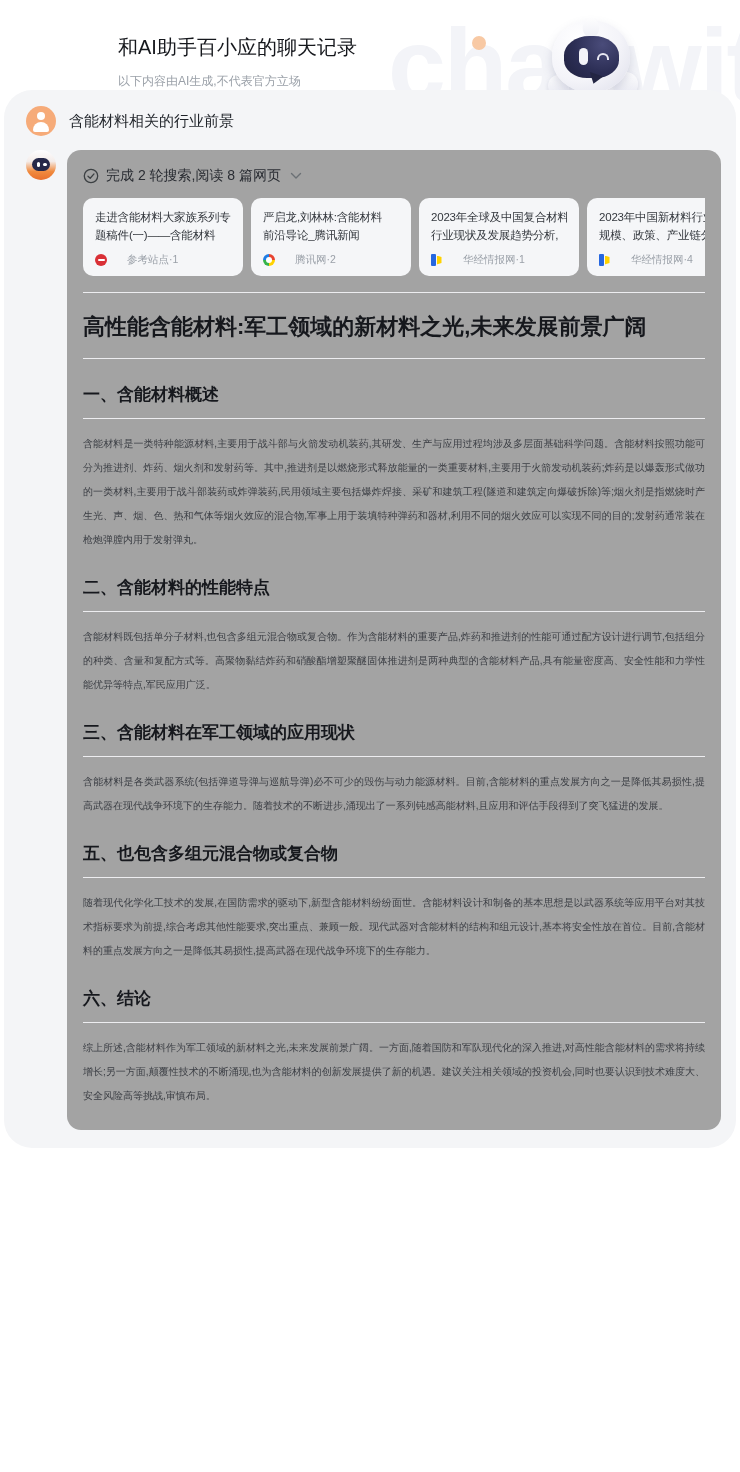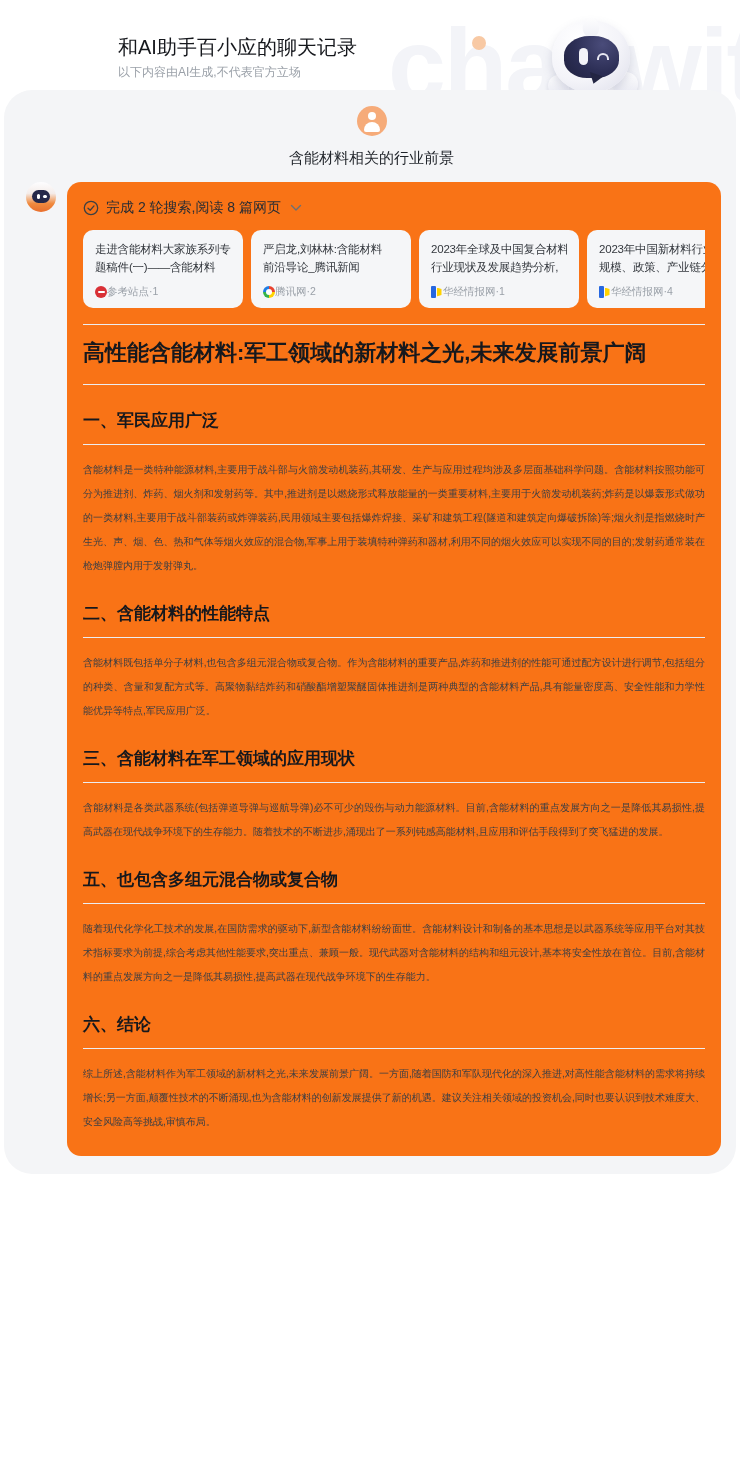--- a/index.html
+++ b/index.html
@@ -17,21 +17,21 @@
     font-size:104px; font-weight:800; letter-spacing:-2px;
     color:#f3f4f8; white-space:nowrap; z-index:0; user-select:none;
   }
   .watermark-dot {
     position:absolute; top:36px; left:472px; width:14px; height:14px;
     border-radius:50%; background:#f8c9a4; z-index:1;
   }
   .header { position:relative; height:90px; z-index:2; }
   .header-text { position:absolute; left:118px; top:34px; }
   .header-title { font-size:20px; font-weight:400; color:#16181d; }
-  .header-sub { margin-top:3px; font-size:12px; color:#9aa0a8; }
+  .header-sub { margin-top:12px; font-size:12px; color:#9aa0a8; }
   
   .mascot { position:absolute; right:106px; top:14px; width:84px; height:82px; z-index:3; }
   .mascot .ear { position:absolute; bottom:0; width:21px; height:21px; border-radius:50%;
     background:linear-gradient(180deg,#ffffff,#e7e8f1); box-shadow:0 2px 4px rgba(120,125,160,.25); }
   .mascot .ear.l { left:-2px; } .mascot .ear.r { right:-4px; width:24px; height:24px; }
   .mascot .head { position:absolute; left:2px; top:6px; width:78px; height:72px;
     background:radial-gradient(circle at 35% 28%,#ffffff 0%,#f4f4f9 55%,#dcdde9 100%);
     border-radius:50% 50% 47% 47%; box-shadow:0 5px 10px rgba(110,115,150,.25); }
   .mascot .tip { position:absolute; left:50%; top:-1px; width:18px; height:18px;
     transform:translateX(-50%) rotate(45deg); border-radius:4px 60% 4px 60%;
@@ -45,53 +45,53 @@
   .mascot .eye-l { position:absolute; left:15px; top:12px; width:9px; height:17px;
     border-radius:5px; background:#f3f3f8; }
   .mascot .eye-r { position:absolute; left:33px; top:17px; width:12px; height:7px;
     border:2.5px solid #e9e9f2; border-bottom:none; border-radius:10px 10px 0 0; }
   
   .chat-card {
     position:relative; z-index:2;
     margin:0 4px; background:#f4f5f7; border-radius:28px;
     padding:16px 0 18px 0;
   }
-  .user-row { display:flex; align-items:center; gap:13px; padding:0 19px 0 22px;flex-direction:column; }
+  .user-row { display:flex; align-items:center; gap:13px; padding:0 19px 0 22px; }
   .avatar-user { width:30px; height:30px; border-radius:50%; background:#f6ab79; position:relative; flex:0 0 auto; }
   .avatar-user .p-head { position:absolute; left:11px; top:6px; width:8px; height:8px; border-radius:50%; background:#fff; }
   .avatar-user .p-body { position:absolute; left:7px; top:16px; width:16px; height:10px; border-radius:8px 8px 2px 2px; background:#fff; }
   .question { font-size:15px; font-weight:500; color:#1f2329; }
   .ai-row { display:flex; align-items:flex-start; gap:11px; padding:14px 19px 0 22px; }
   .avatar-ai { width:30px; height:30px; border-radius:50%; flex:0 0 auto; position:relative; overflow:hidden;
     background:linear-gradient(180deg,#fdfdff 0%,#f4ece9 38%,#f08a3e 72%,#e96f2d 100%); }
   .avatar-ai .face { position:absolute; left:6px; top:8px; width:18px; height:13px; border-radius:7px;
     background:#262849; }
   .avatar-ai .e1 { position:absolute; left:11px; top:12px; width:3px; height:5px; border-radius:2px; background:#fff; }
   .avatar-ai .e2 { position:absolute; left:17px; top:13px; width:4px; height:3px; border-radius:2px; background:#fff; }
   
-  .response-card { background:#f97316; border-radius:14px; padding:15px 16px 22px 16px; width:654px; }
+  .response-card { background:#a3a3a3; border-radius:14px; padding:15px 16px 22px 16px; width:654px; }
   .search-status { display:flex; align-items:center; gap:7px; font-size:14px; font-weight:500; color:#2a2d33; padding:2px 0 0 0; }
   .search-status svg { display:block; }
   .chevron { margin-left:2px; }
   .sources { display:flex; gap:8px; margin-top:13px; overflow:hidden; }
   .source-card { flex:0 0 160px; width:160px; background:#f5f6f8; border-radius:10px; padding:10px 12px 9px 12px; }
   .source-title { font-size:11.5px; line-height:18px; color:#33373d; letter-spacing:-0.2px; }
   .source-title div { white-space:nowrap; overflow:hidden; }
-  .source-meta { display:flex; align-items:center; gap:0; margin-top:9px; font-size:10.5px; color:#9aa0a8; white-space:nowrap; }
+  .source-meta { display:flex; align-items:center; gap:20px; margin-top:9px; font-size:10.5px; color:#9aa0a8; white-space:nowrap; }
   .favicon { width:12px; height:12px; flex:0 0 auto; position:relative; }
   .fav-ref { border-radius:50%; background:#d93036; }
   .fav-ref::after { content:""; position:absolute; left:2.5px; top:5px; width:7px; height:2px; border-radius:1px; background:#fff; }
   .fav-tx { border-radius:50%; background:conic-gradient(#e8432f 0 25%,#ffd200 25% 50%,#36b34a 50% 75%,#1e7de4 75% 100%); }
   .fav-tx::after { content:""; position:absolute; left:3px; top:3px; width:6px; height:6px; border-radius:50%; background:#fff; }
   .fav-hj { }
   .fav-hj .b1 { position:absolute; left:0; top:0; width:5px; height:12px; background:#2667e0; border-radius:1px; }
   .fav-hj .b2 { position:absolute; left:5.5px; top:1.5px; width:5px; height:9px; background:#ffd200;
     clip-path:polygon(0 0,100% 18%,100% 82%,0 100%); }
   .hr { border:none; border-top:1px solid #ededf0; margin:16px 0 0 0; height:0; }
-  .article-title { margin-top:11px; font-size:22px; line-height:34px; font-weight:700; color:#16181d; }
+  .article-title { margin-top:17px; font-size:22px; line-height:34px; font-weight:700; color:#16181d; }
   .article-title-hr { margin-top:14px; }
   .section h2 { margin-top:24px; padding-bottom:12px; border-bottom:1px solid #ededf0;
     font-size:17px; font-weight:700; color:#16181d; }
   .section p { margin-top:13px; font-size:10px; line-height:24px; color:#3b3e44; text-align:justify; }
 </style>
 </head>
 <body>
 
 <div class="watermark">chat with</div>
 <div class="watermark-dot"></div>
@@ -192,21 +192,21 @@
           </div>
         </div>
       </div>
 
       <hr class="hr">
 
       <h1 class="article-title">高性能含能材料:军工领域的新材料之光,未来发展前景广阔</h1>
       <hr class="hr article-title-hr">
 
       <div class="section">
-        <h2>一、军民应用广泛</h2>
+        <h2>一、含能材料概述</h2>
         <p>含能材料是一类特种能源材料,主要用于战斗部与火箭发动机装药,其研发、生产与应用过程均涉及多层面基础科学问题。含能材料按照功能可分为推进剂、炸药、烟火剂和发射药等。其中,推进剂是以燃烧形式释放能量的一类重要材料,主要用于火箭发动机装药;炸药是以爆轰形式做功的一类材料,主要用于战斗部装药或炸弹装药,民用领域主要包括爆炸焊接、采矿和建筑工程(隧道和建筑定向爆破拆除)等;烟火剂是指燃烧时产生光、声、烟、色、热和气体等烟火效应的混合物,军事上用于装填特种弹药和器材,利用不同的烟火效应可以实现不同的目的;发射药通常装在枪炮弹膛内用于发射弹丸。</p>
       </div>
       <div class="section">
         <h2>二、含能材料的性能特点</h2>
         <p>含能材料既包括单分子材料,也包含多组元混合物或复合物。作为含能材料的重要产品,炸药和推进剂的性能可通过配方设计进行调节,包括组分的种类、含量和复配方式等。高聚物黏结炸药和硝酸酯增塑聚醚固体推进剂是两种典型的含能材料产品,具有能量密度高、安全性能和力学性能优异等特点,军民应用广泛。</p>
       </div>
       <div class="section">
         <h2>三、含能材料在军工领域的应用现状</h2>
         <p>含能材料是各类武器系统(包括弹道导弹与巡航导弹)必不可少的毁伤与动力能源材料。目前,含能材料的重点发展方向之一是降低其易损性,提高武器在现代战争环境下的生存能力。随着技术的不断进步,涌现出了一系列钝感高能材料,且应用和评估手段得到了突飞猛进的发展。</p>
       </div>

